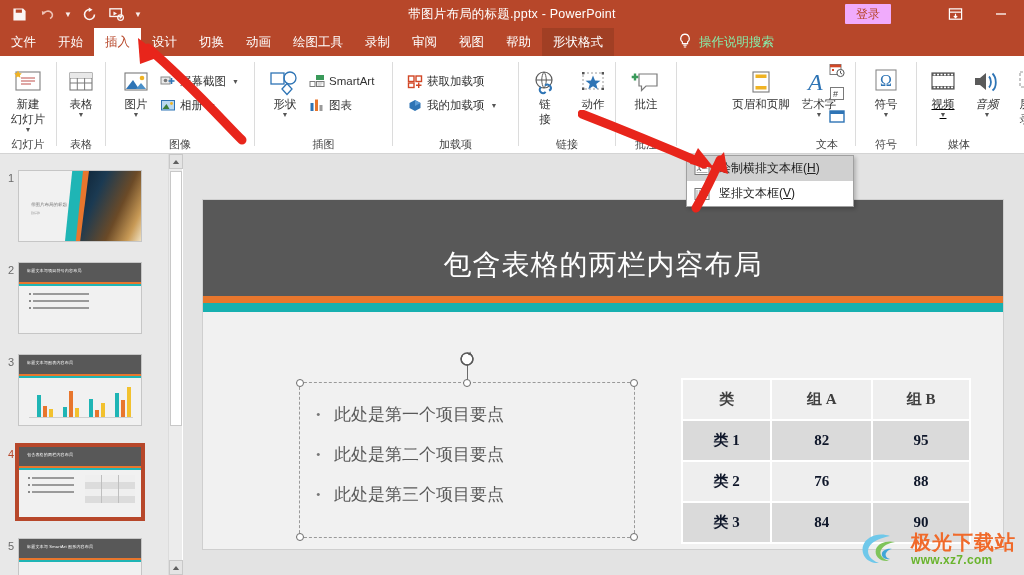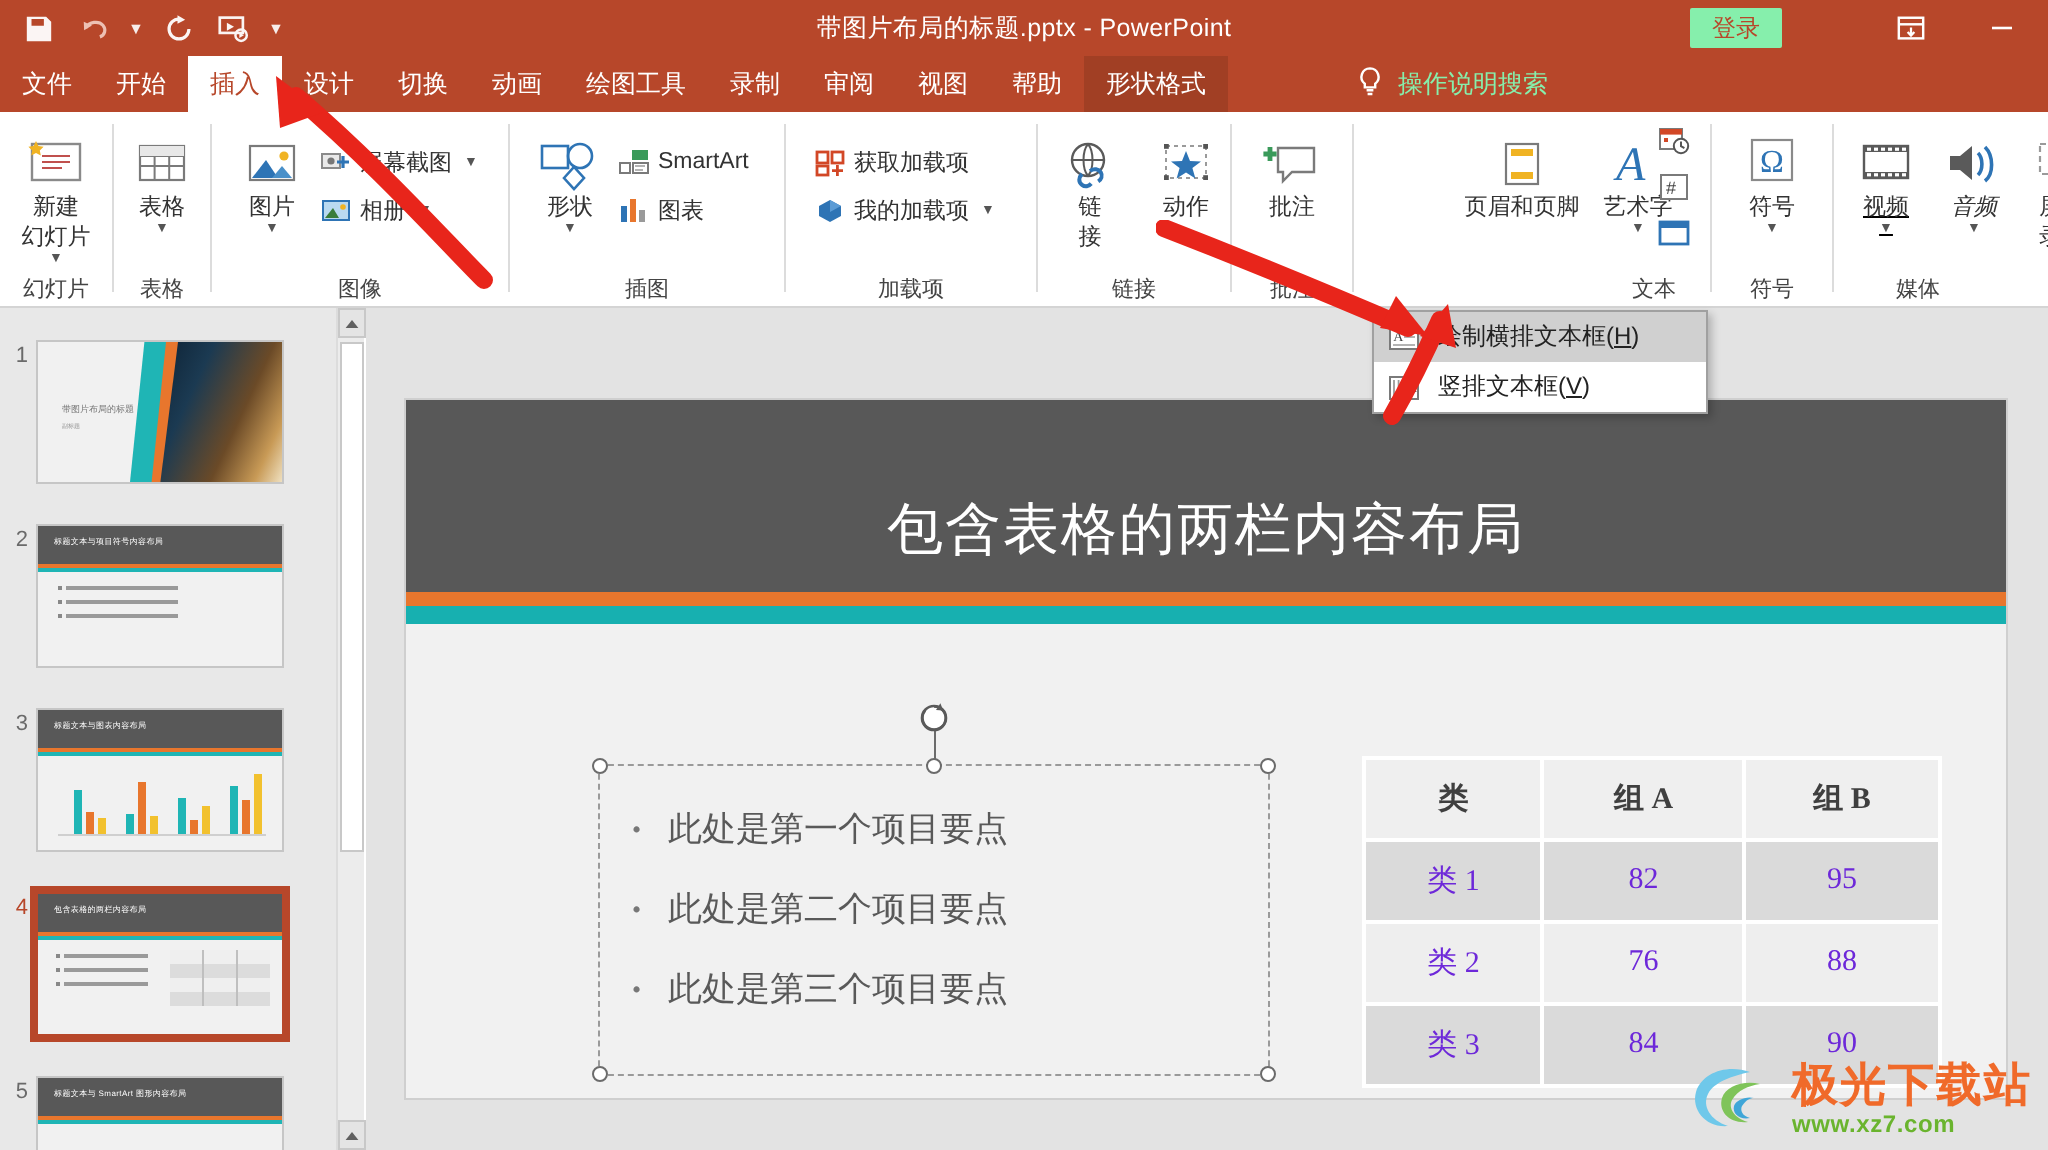--- a/index.html
+++ b/index.html
@@ -27,21 +27,21 @@
     display: flex; align-items: center; justify-content: center;
     font-size: 12.5px; color: #fff; letter-spacing: .2px; pointer-events: none;
   }
   .ctx-tab-title {
     position: absolute; left: 580px; top: 0; width: 105px; height: 28px;
     background: #a13f24; display: flex; align-items: center; justify-content: center;
     font-size: 12.5px; color: #fff;
   }
   .signin {
     position: absolute; right: 133px; top: 4px; height: 20px; padding: 0 11px;
-    background: #86efac; color: #b7472a; font-size: 12px;
+    background: #f0abfc; color: #b7472a; font-size: 12px;
     display: flex; align-items: center; border-radius: 1px;
   }
   .win-btns { position: absolute; right: 0; top: 0; height: 28px; display: flex; align-items: center; }
   .win-btn { width: 46px; height: 28px; display: flex; align-items: center; justify-content: center; color: #fff; }
 
   
   .tabbar {
     position: absolute; left: 0; top: 28px; width: 1024px; height: 28px;
     background: #b7472a;
   }
@@ -169,37 +169,37 @@
     position: absolute; width: 8px; height: 8px; border-radius: 50%;
     background: #fff; border: 1.3px solid #6b6b6b;
   }
   .rot-stem { position: absolute; left: 50%; top: -22px; width: 1px; height: 22px; background: #6b6b6b; }
   .rot-handle { position: absolute; left: 50%; top: -32px; margin-left: -8px; width: 16px; height: 16px; }
 
   
   .s-table { position: absolute; left: 478px; top: 178px; width: 290px; border-collapse: separate; border-spacing: 2px; background: #ffffff; }
   .s-table td, .s-table th {
     font-family: "Liberation Serif", "DejaVu Serif", serif;
-    font-size: 15px; color: #6d28d9; text-align: center; height: 39px; font-weight: normal;
+    font-size: 15px; color: #0f172a; text-align: center; height: 39px; font-weight: bold;
   }
   .s-table th { background: #efefef; font-weight: bold; color: #3f3f3f; }
   .s-table tr.odd td { background: #dadada; }
   .s-table tr.even td { background: #eeeeee; }
 
   
   .vruler { position: absolute; left: 183px; top: 154px; width: 17px; height: 421px; background: #e3e3e3; }
   .vruler-in { position: absolute; left: 2px; top: 46px; width: 13px; height: 349px; background: #dcdcdc; }
 
   
   .arrow { position: absolute; z-index: 60; pointer-events: none; }
 
   
   .watermark { position: absolute; right: 8px; bottom: 6px; display: flex; align-items: center; gap: 6px; z-index: 70; }
   .wm-text { display: flex; flex-direction: column; line-height: 1; }
-  .wm-cn { font-size: 23px; font-weight: bold; color: #f06a2a; letter-spacing: 1px; text-align: center; }
+  .wm-cn { font-size: 20px; font-weight: bold; color: #f06a2a; letter-spacing: 1px; text-align: center; }
   .wm-url { font-size: 12px; font-weight: bold; color: #6ab42e; letter-spacing: .3px; margin-top: 2px; }
 </style>
 </head>
 <body>
 
 <div class="app">
 
   <div class="titlebar">
     <div class="qat">
       <div class="qat-btn">

